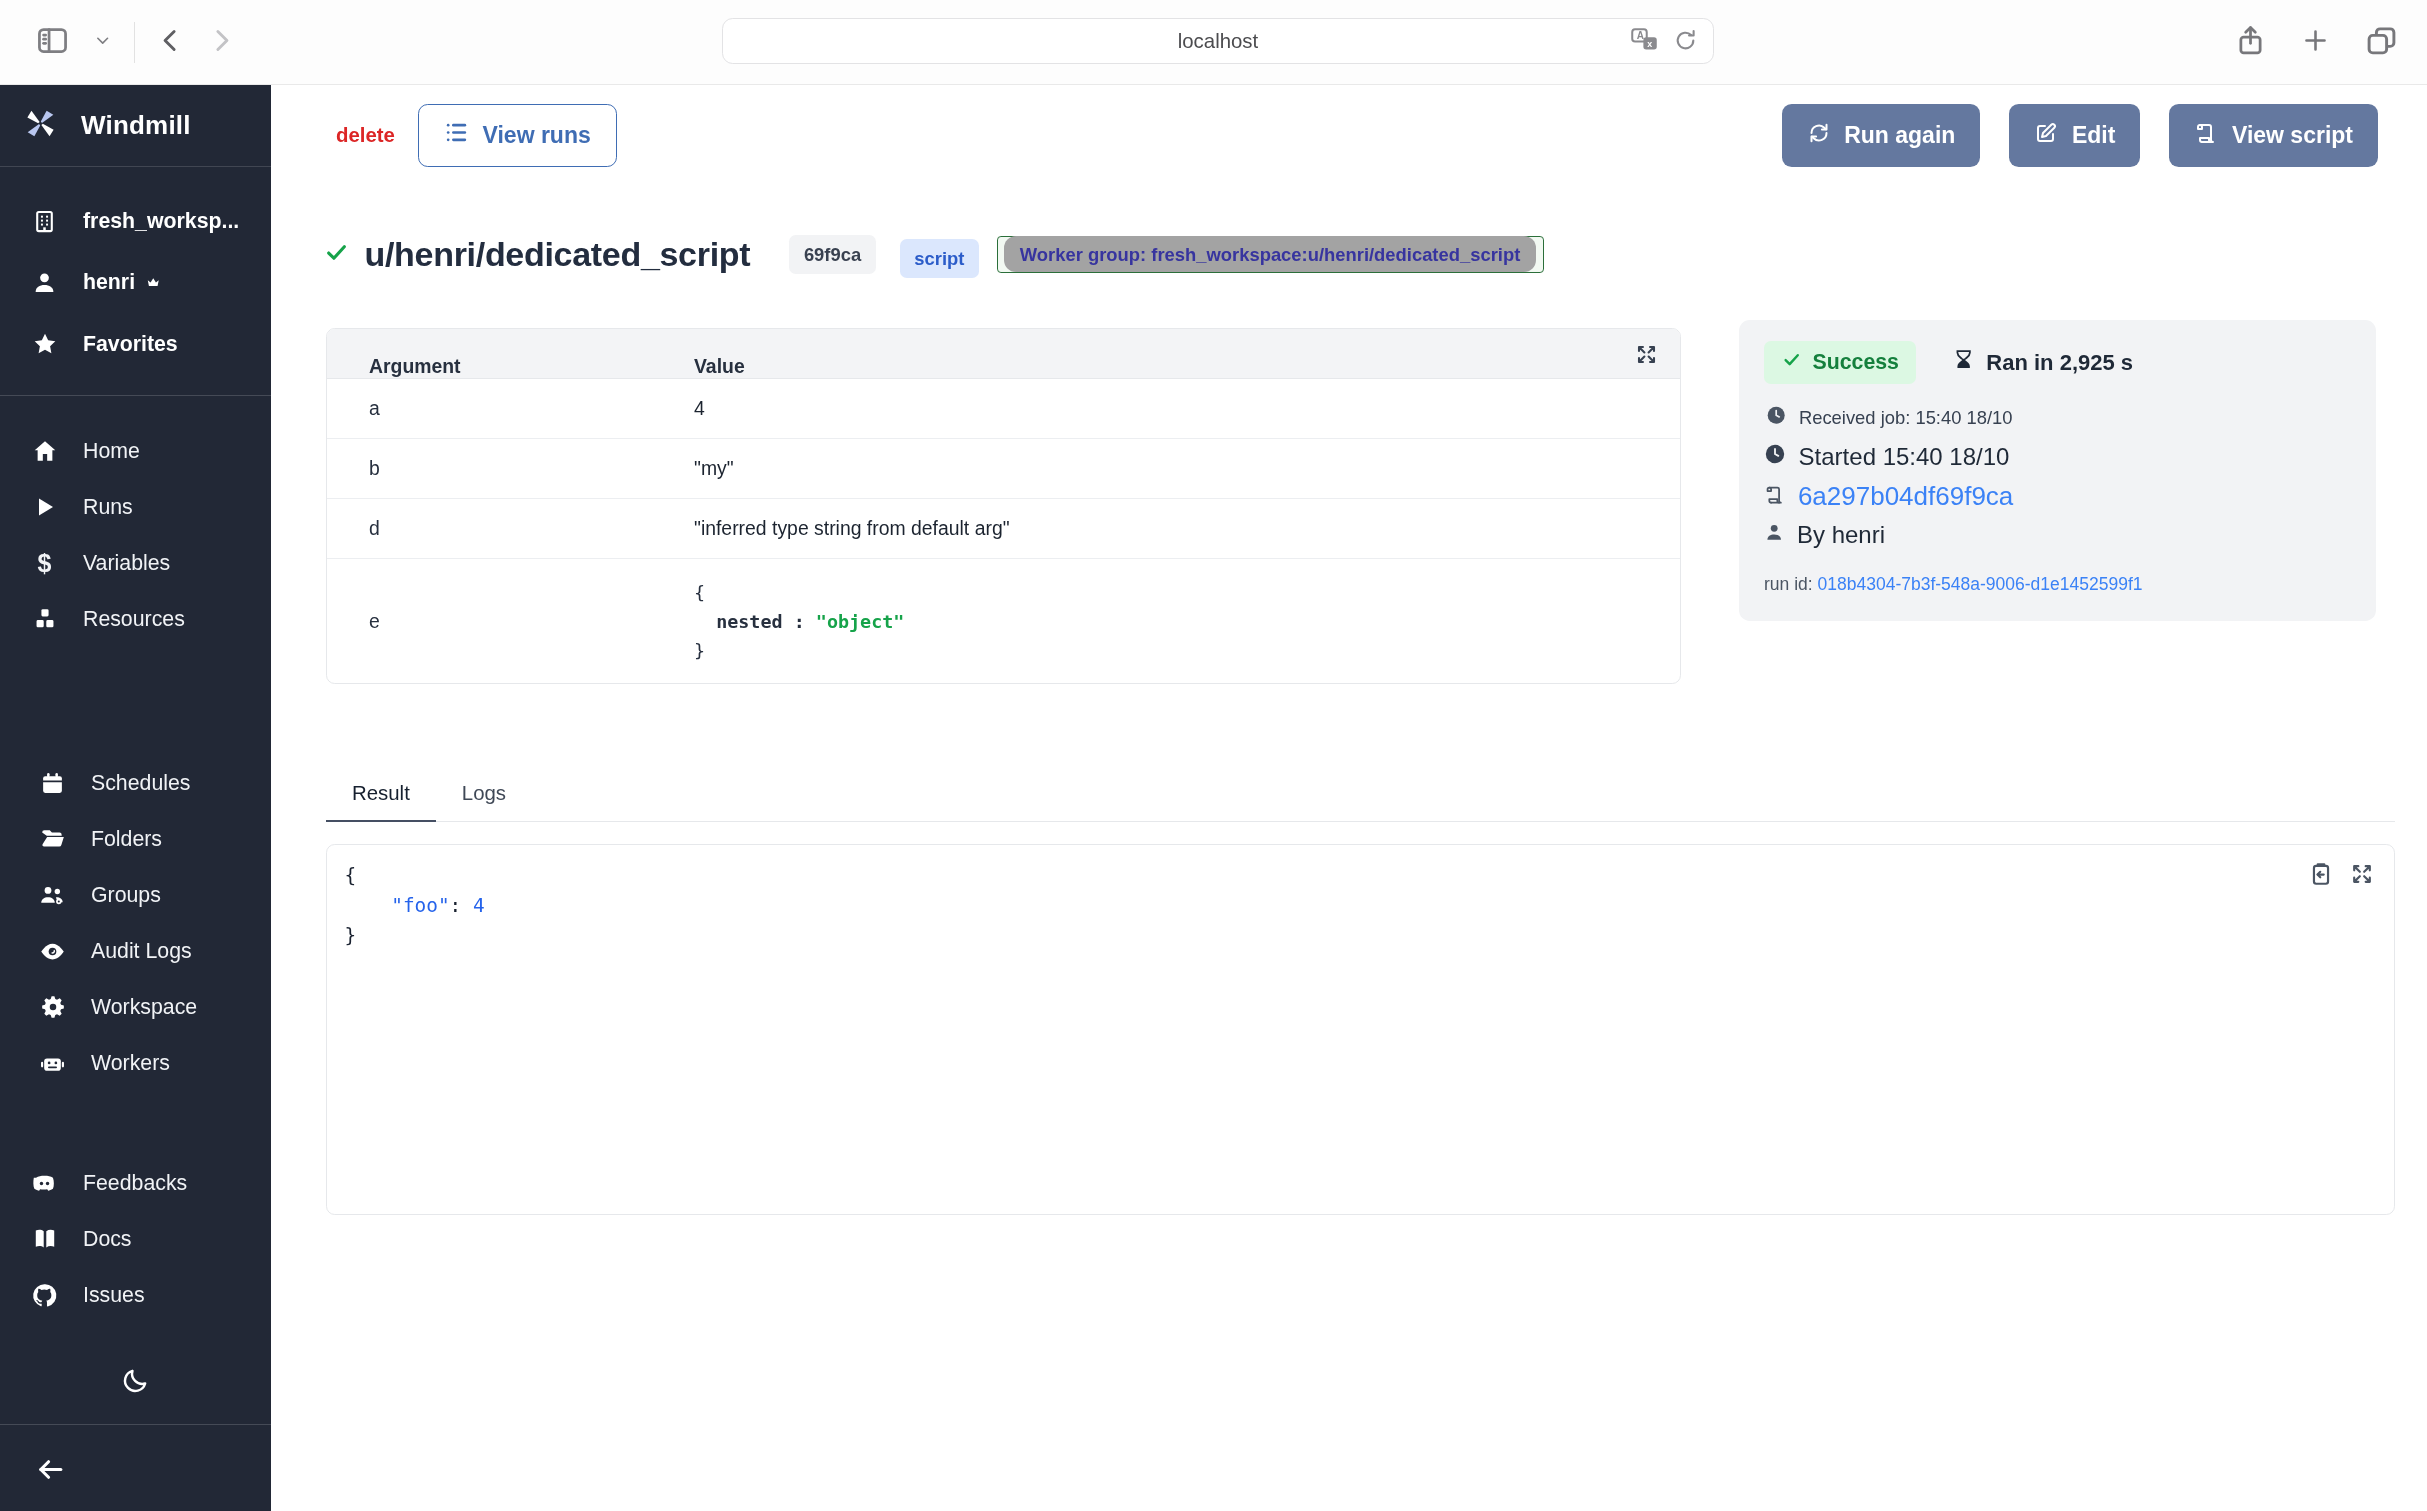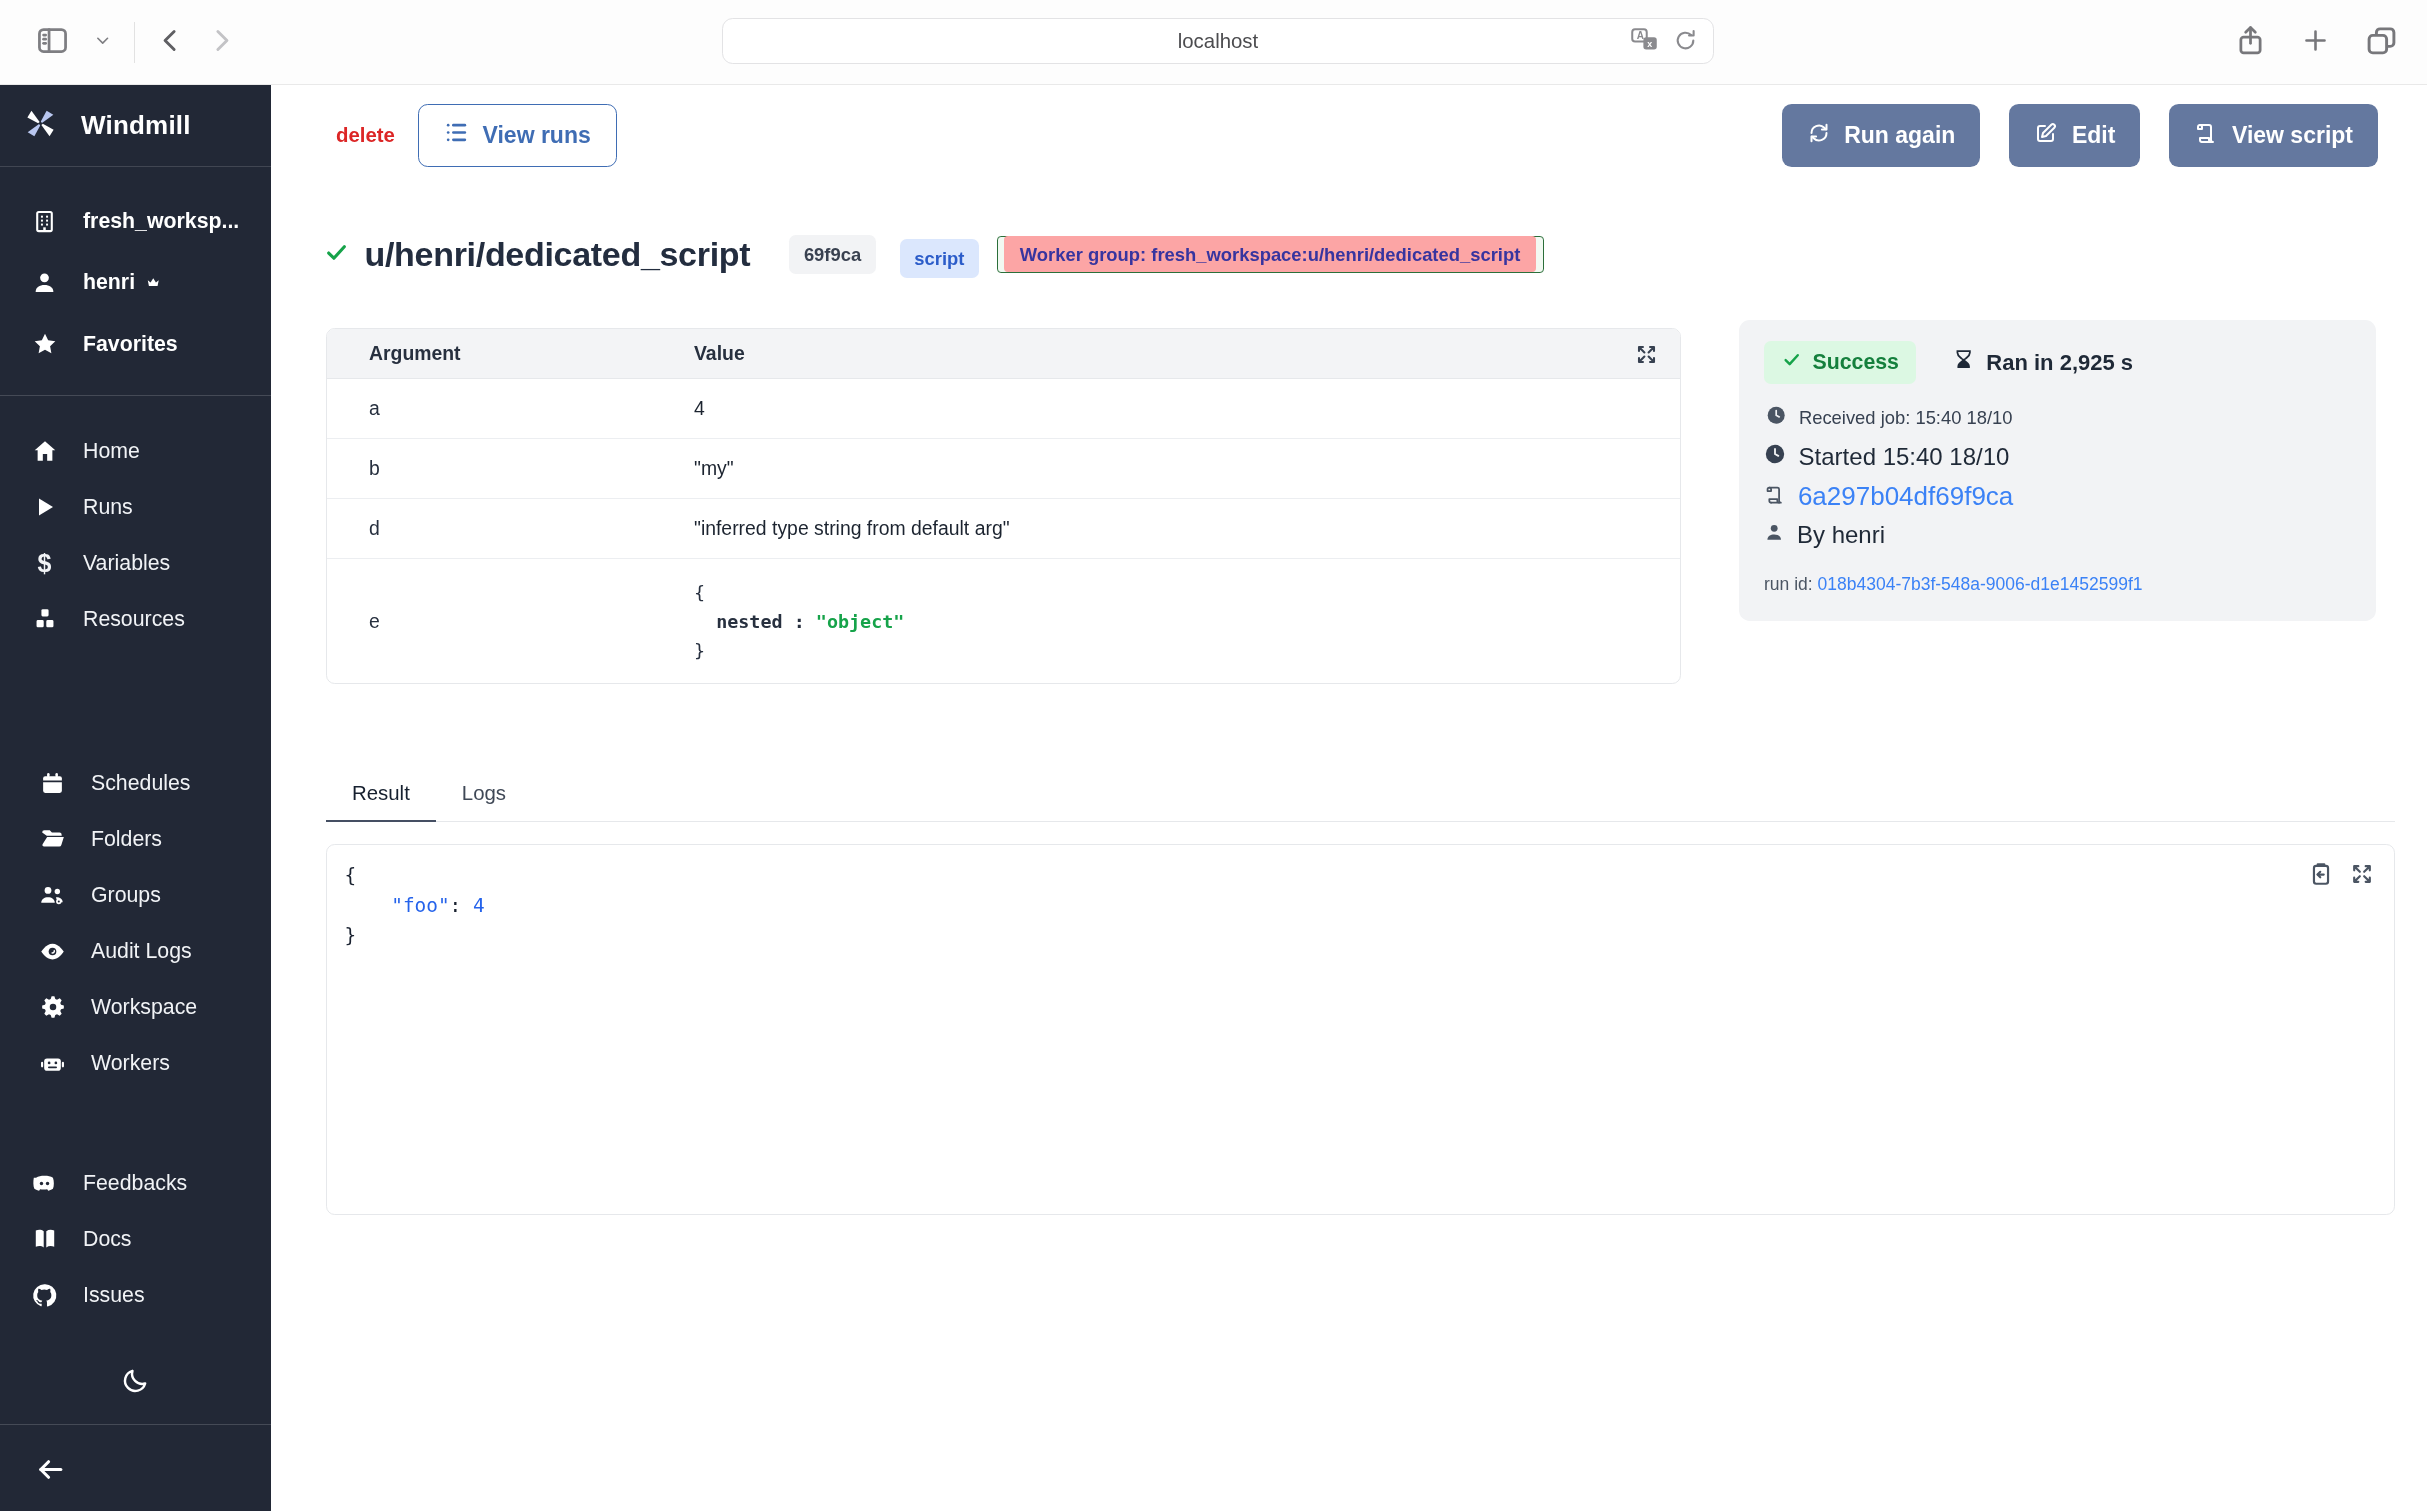--- a/index.html
+++ b/index.html
@@ -44,25 +44,25 @@
   .btn-primary { height:63px; display:flex; align-items:center; gap:13.6px; padding:0 25px; border:none; border-radius:9.7px;
                  background:#64789f; color:#fff; font-size:23px; font-weight:600; cursor:pointer; }
 
   .title-row { position:absolute; left:53px; top:146px; display:flex; align-items:center; }
   .title-check { color:#16a34a; margin-right:15.5px; }
   .page-title { font-size:34px; font-weight:bold; color:#232d3f; letter-spacing:-0.3px; }
   .badge { border-radius:6.8px; font-size:18.4px; font-weight:600; padding:8.7px 14.6px; white-space:nowrap; }
   .badge-gray { background:#f2f3f5; color:#394150; margin-left:39px; }
   .badge-blue { background:#dbe7fd; color:#2b5cc9; margin-left:24px;margin-top:8px; }
   .worker-box { margin-left:17.5px; border:1.9px solid #2b6f3a; background:#f2f9f2; border-radius:3.9px; padding:6.8px; }
-  .worker-pill { background:#fca5a5; color:#37349f; border-radius:4px; font-size:18.4px; font-weight:600; padding:7.8px 15.5px; white-space:nowrap; }
+  .worker-pill { background:#a3a3a3; color:#37349f; border-radius:12px; font-size:18.4px; font-weight:600; padding:7.8px 15.5px; white-space:nowrap; }
 
   
   .args-table { position:absolute; left:55px; top:243px; width:1355px; border:1px solid #e6e8eb; border-radius:8.7px; overflow:hidden; background:#fff; }
-  .thead { position:relative; display:flex; height:50px; align-items:center; background:#f3f4f6; border-bottom:1px solid #e6e8eb; }
+  .thead { position:relative; display:flex; height:50px; align-items:flex-end; background:#f3f4f6; border-bottom:1px solid #e6e8eb; }
   .th { font-size:19.4px; font-weight:bold; color:#27303f; }
   .col1 { width:367px; padding-left:42px; flex-shrink:0; }
   .expand-ic { position:absolute; right:21.3px; top:12.6px; color:#374151; cursor:pointer; }
   .trow { display:flex; align-items:center; min-height:60px; border-bottom:1px solid #eceef1; }
   .trow:last-child { border-bottom:none; }
   .tname { font-size:19.4px; color:#27303f; }
   .tval { font-size:19.4px; color:#1c2430; }
   .trow-obj { display:flex; align-items:center; min-height:124px; }
   .mono { font-family:"DejaVu Sans Mono", monospace; }
   .objcode { font-size:18.4px; line-height:29px; color:#27303f; }

